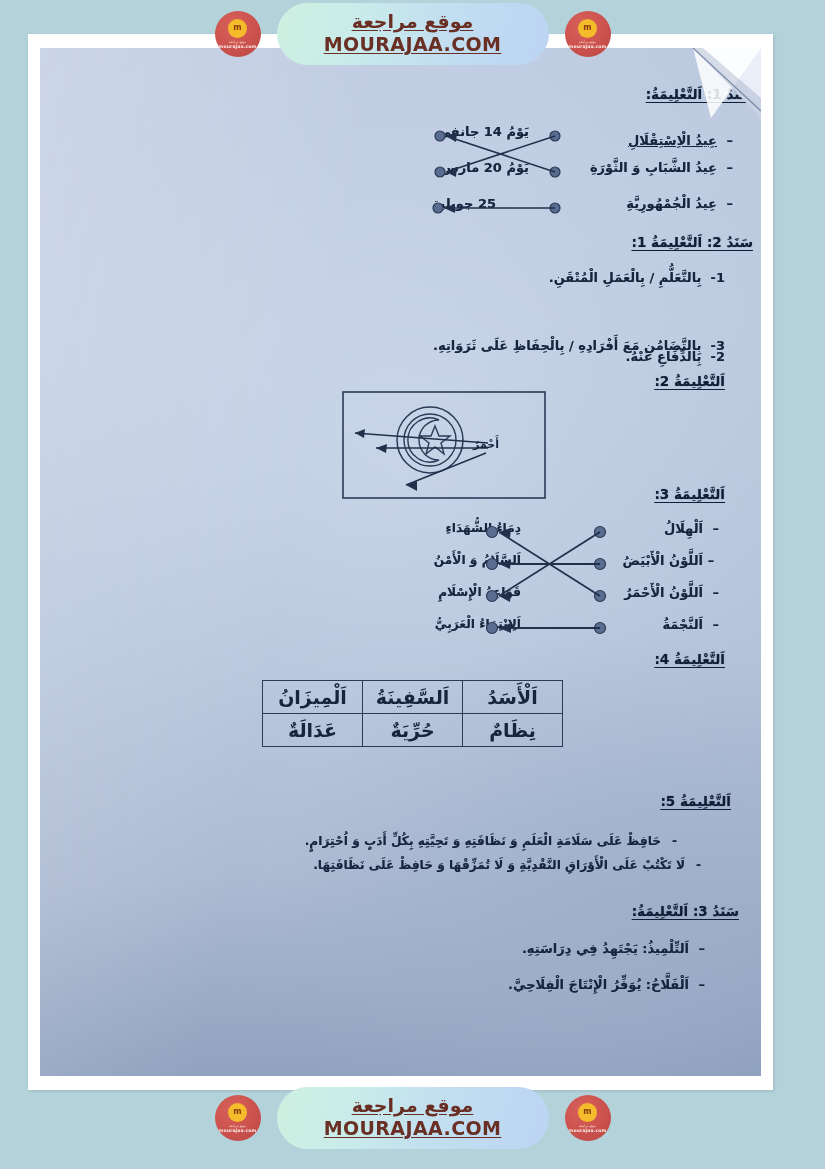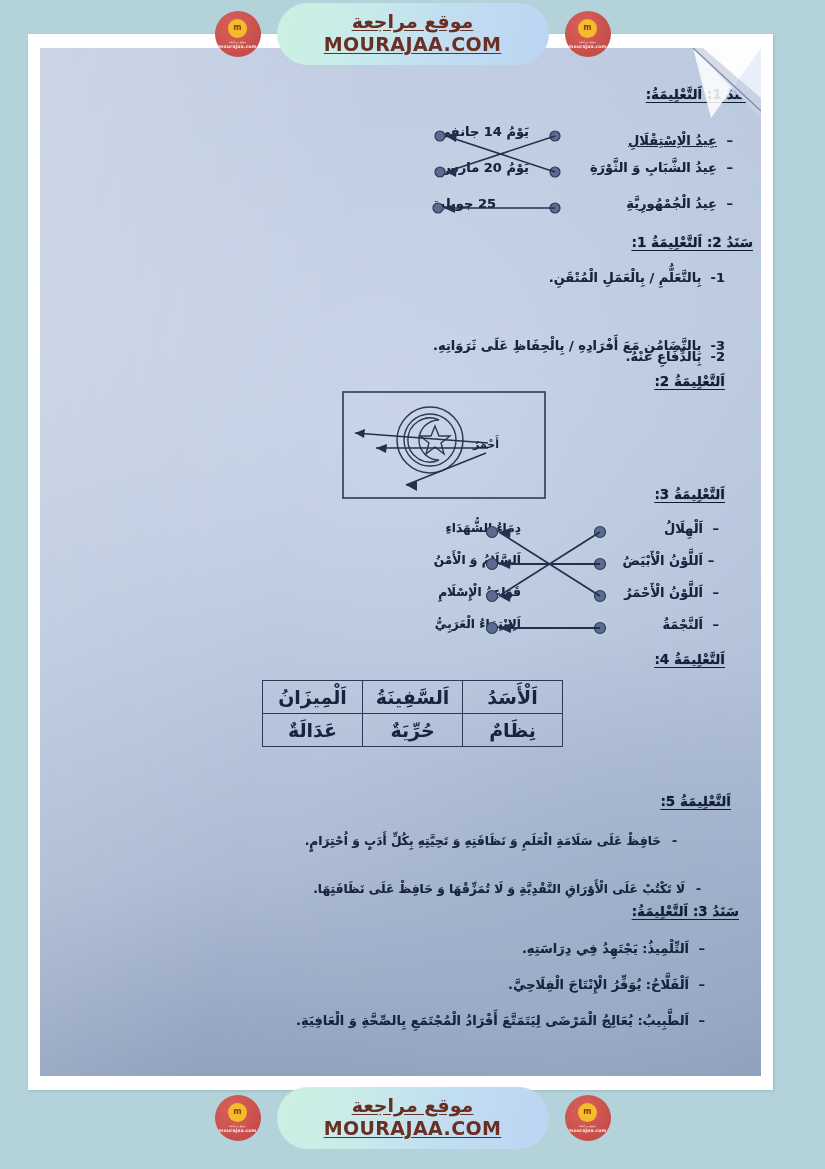--- a/index.html
+++ b/index.html
@@ -233,33 +233,30 @@
           <td>حُرِّيَةٌ</td>
           <td>عَدَالَةٌ</td>
         </tr>
       </tbody>
         </table>
 
       <div class="hd" style="right:30px;top:745px;">اَلتَّعْلِيمَةُ 5:</div>
       <div class="ln sm" style="right:84px;top:778px;margin-top:8px;">
         <span class="dash">-</span><span>حَافِظْ عَلَى سَلَامَةِ الْعَلَمِ وَ نَظَافَتِهِ وَ تَحِيَّتِهِ بِكُلِّ أَدَبٍ وَ اُحْتِرَامٍ.</span>
       </div>
-      <div class="ln sm" style="right:60px;top:810px;margin-top:24px;">
+      <div class="ln sm" style="right:60px;top:810px;">
         <span class="dash">-</span><span>لَا تَكْتُبْ عَلَى الْأَوْرَاقِ النَّقْدِيَّةِ وَ لَا تُمَزِّقْهَا وَ حَافِظْ عَلَى نَظَافَتِهَا.</span>
       </div>
 
       <div class="hd" style="right:22px;top:855px;">سَنَدُ 3: اَلتَّعْلِيمَةُ:</div>
       <div class="ln" style="right:56px;top:893px;">
         <span class="dash">–</span><span>اَلتِّلْمِيذُ: يَجْتَهِدُ فِي دِرَاسَتِهِ.</span>
       </div>
       <div class="ln" style="right:56px;top:929px;">
         <span class="dash">–</span><span>اَلْفَلَّاحُ: يُوَفِّرُ الْإِنْتَاجَ الْفِلَاحِيَّ.</span>
-      </div>
-      <div class="ln" style="right:56px;top:965px;">
-        <span class="dash">–</span><span>اَلطَّبِيبُ: يُعَالِجُ الْمَرْضَى لِيَتَمَتَّعَ أَفْرَادُ الْمُجْتَمَعِ بِالصِّحَّةِ وَ الْعَافِيَةِ.</span>
       </div>
     </div>
 
     <svg class="links" viewBox="0 0 721 1028">
       <g fill="#5a6d90" stroke="#2b3a57" stroke-width="1.2">
 
         <circle cx="515" cy="88" r="5"></circle>
           <circle cx="515" cy="124" r="5"></circle>
           <circle cx="515" cy="160" r="5"></circle>
 

